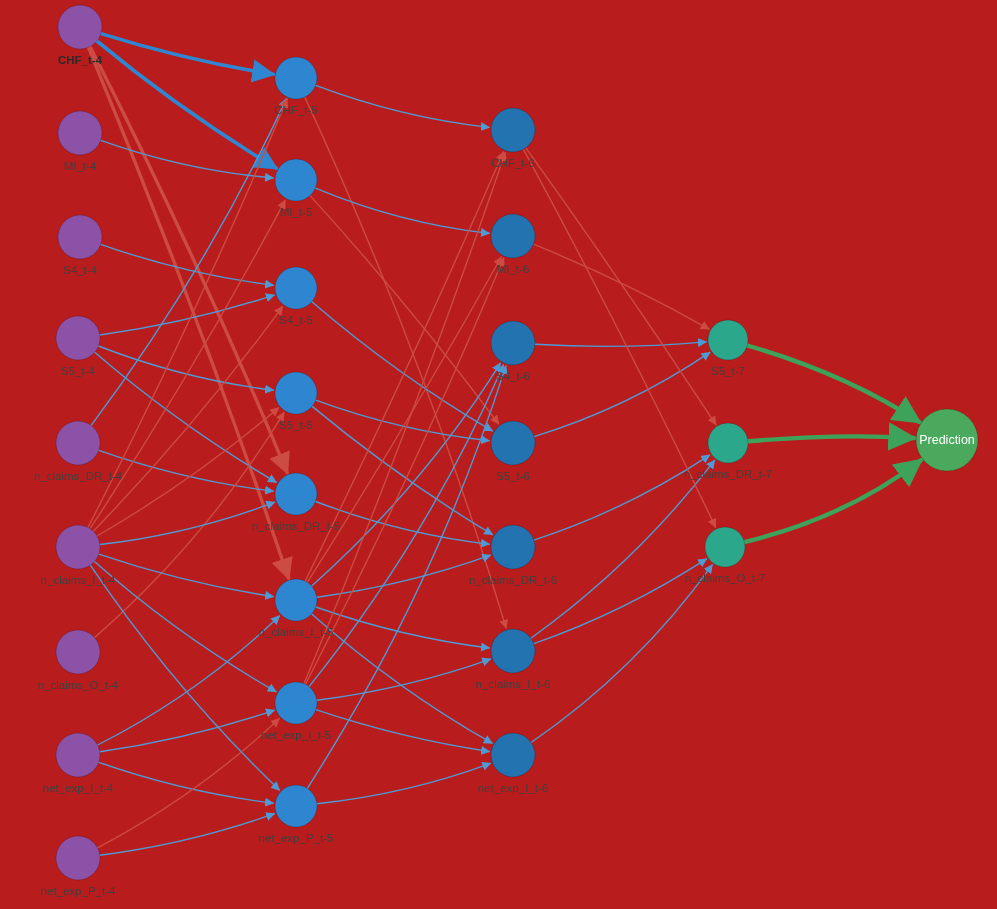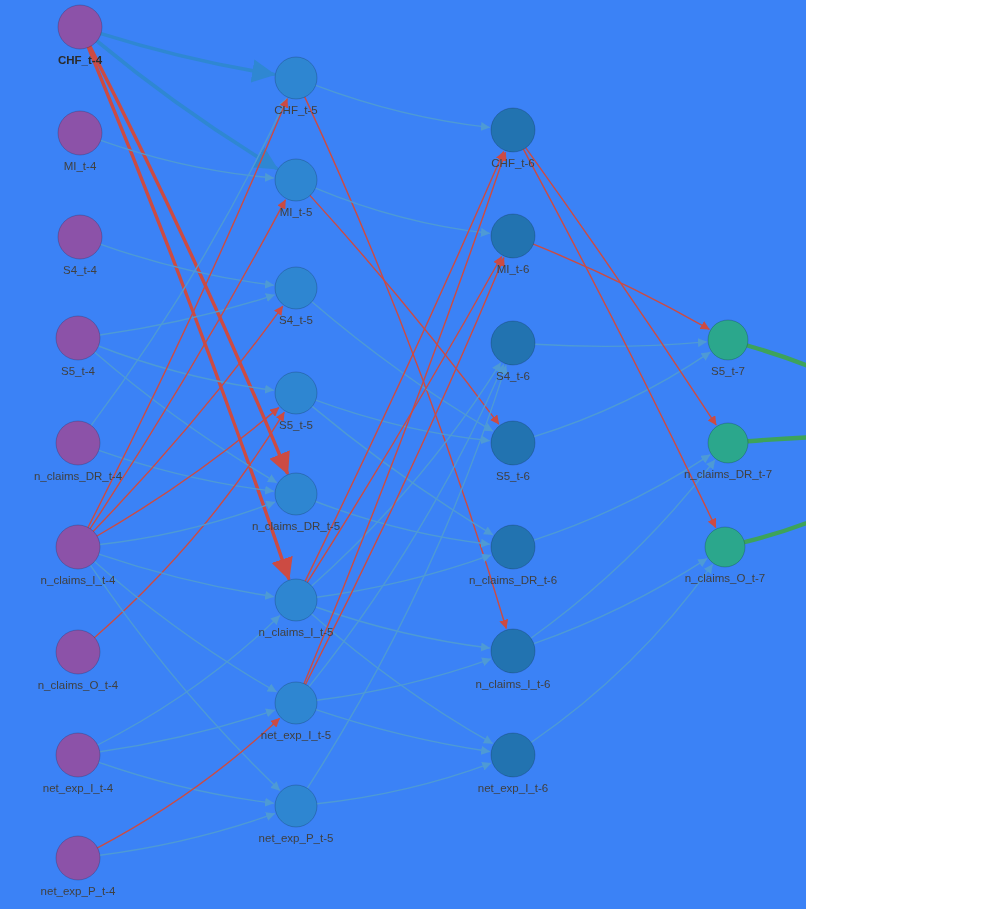--- a/index.html
+++ b/index.html
@@ -1,17 +1,17 @@
 <!DOCTYPE html>
 <html><head>
 <meta charset="utf-8">
 <style>
   html,body{margin:0;padding:0;background:#ffffff;}
   .canvas-wrap{
-    width:806px;height:909px;position:relative;background:#3b82f6;overflow:hidden;
+    width:997px;height:909px;position:relative;background:#b91c1c;overflow:hidden;
     font-family:"Liberation Sans", sans-serif;
   }
   svg text{
     font-family:"Liberation Sans", sans-serif;
     fill:#404040;
     font-size:11.5px;
   }
   svg text.node-label-bold{font-weight:700;fill:#2b2b2b;}
   svg text.center-label{fill:#ffffff;font-size:12.5px;}
 </style>

